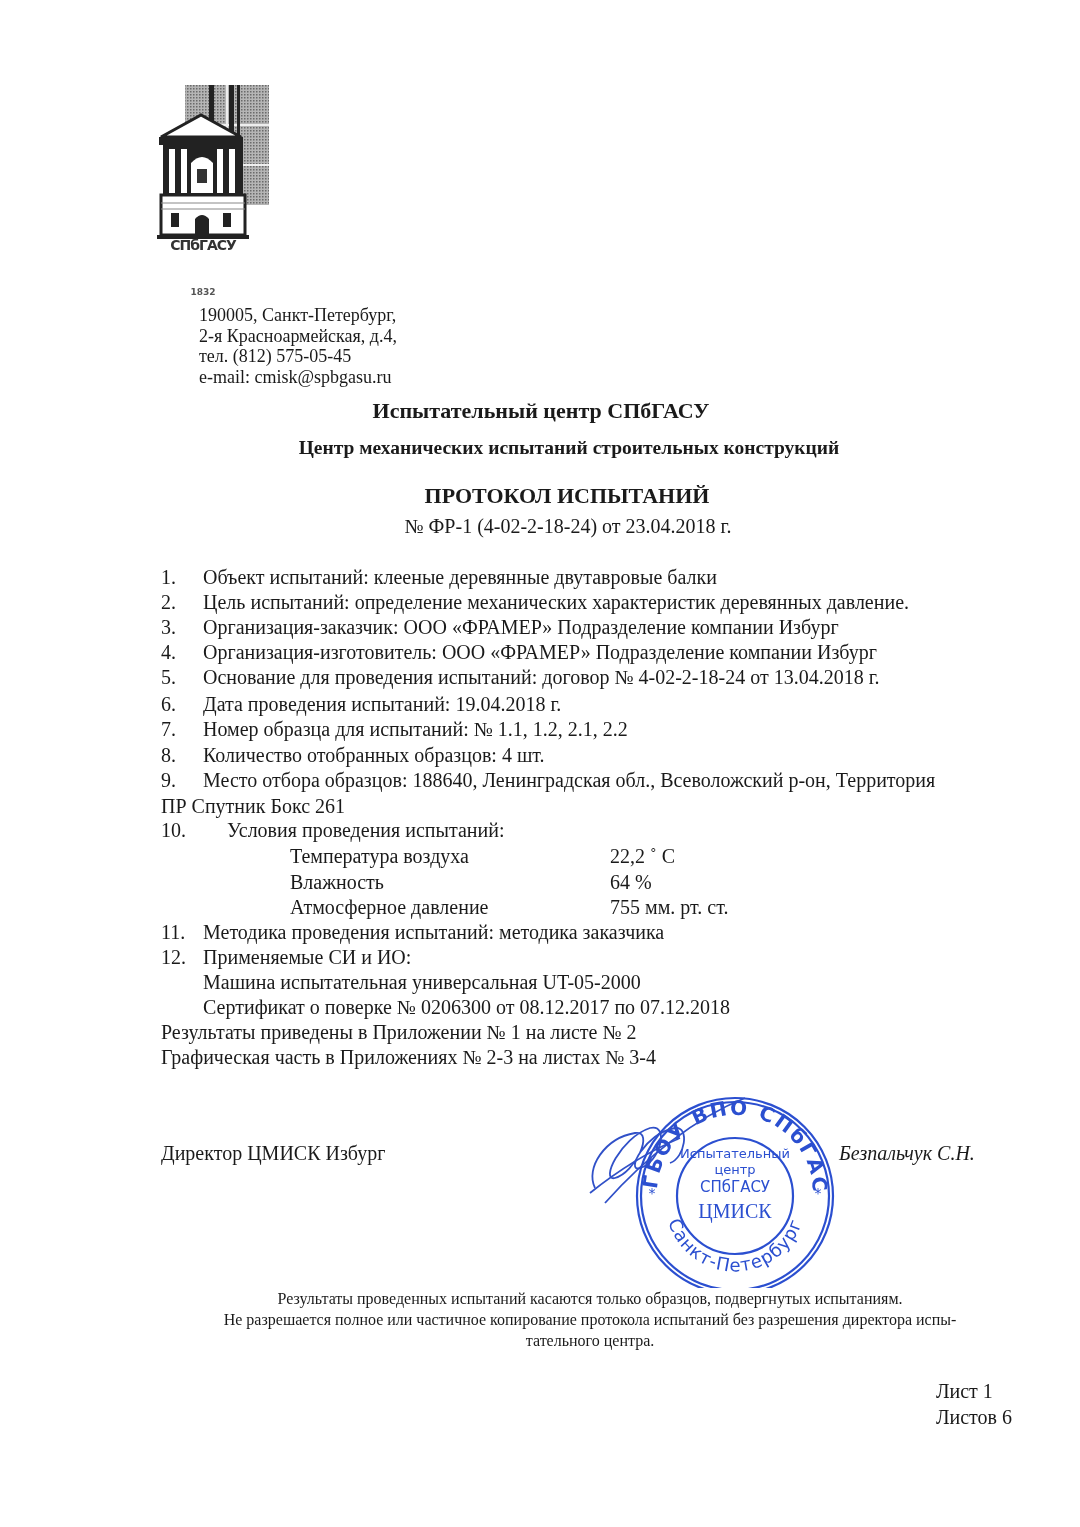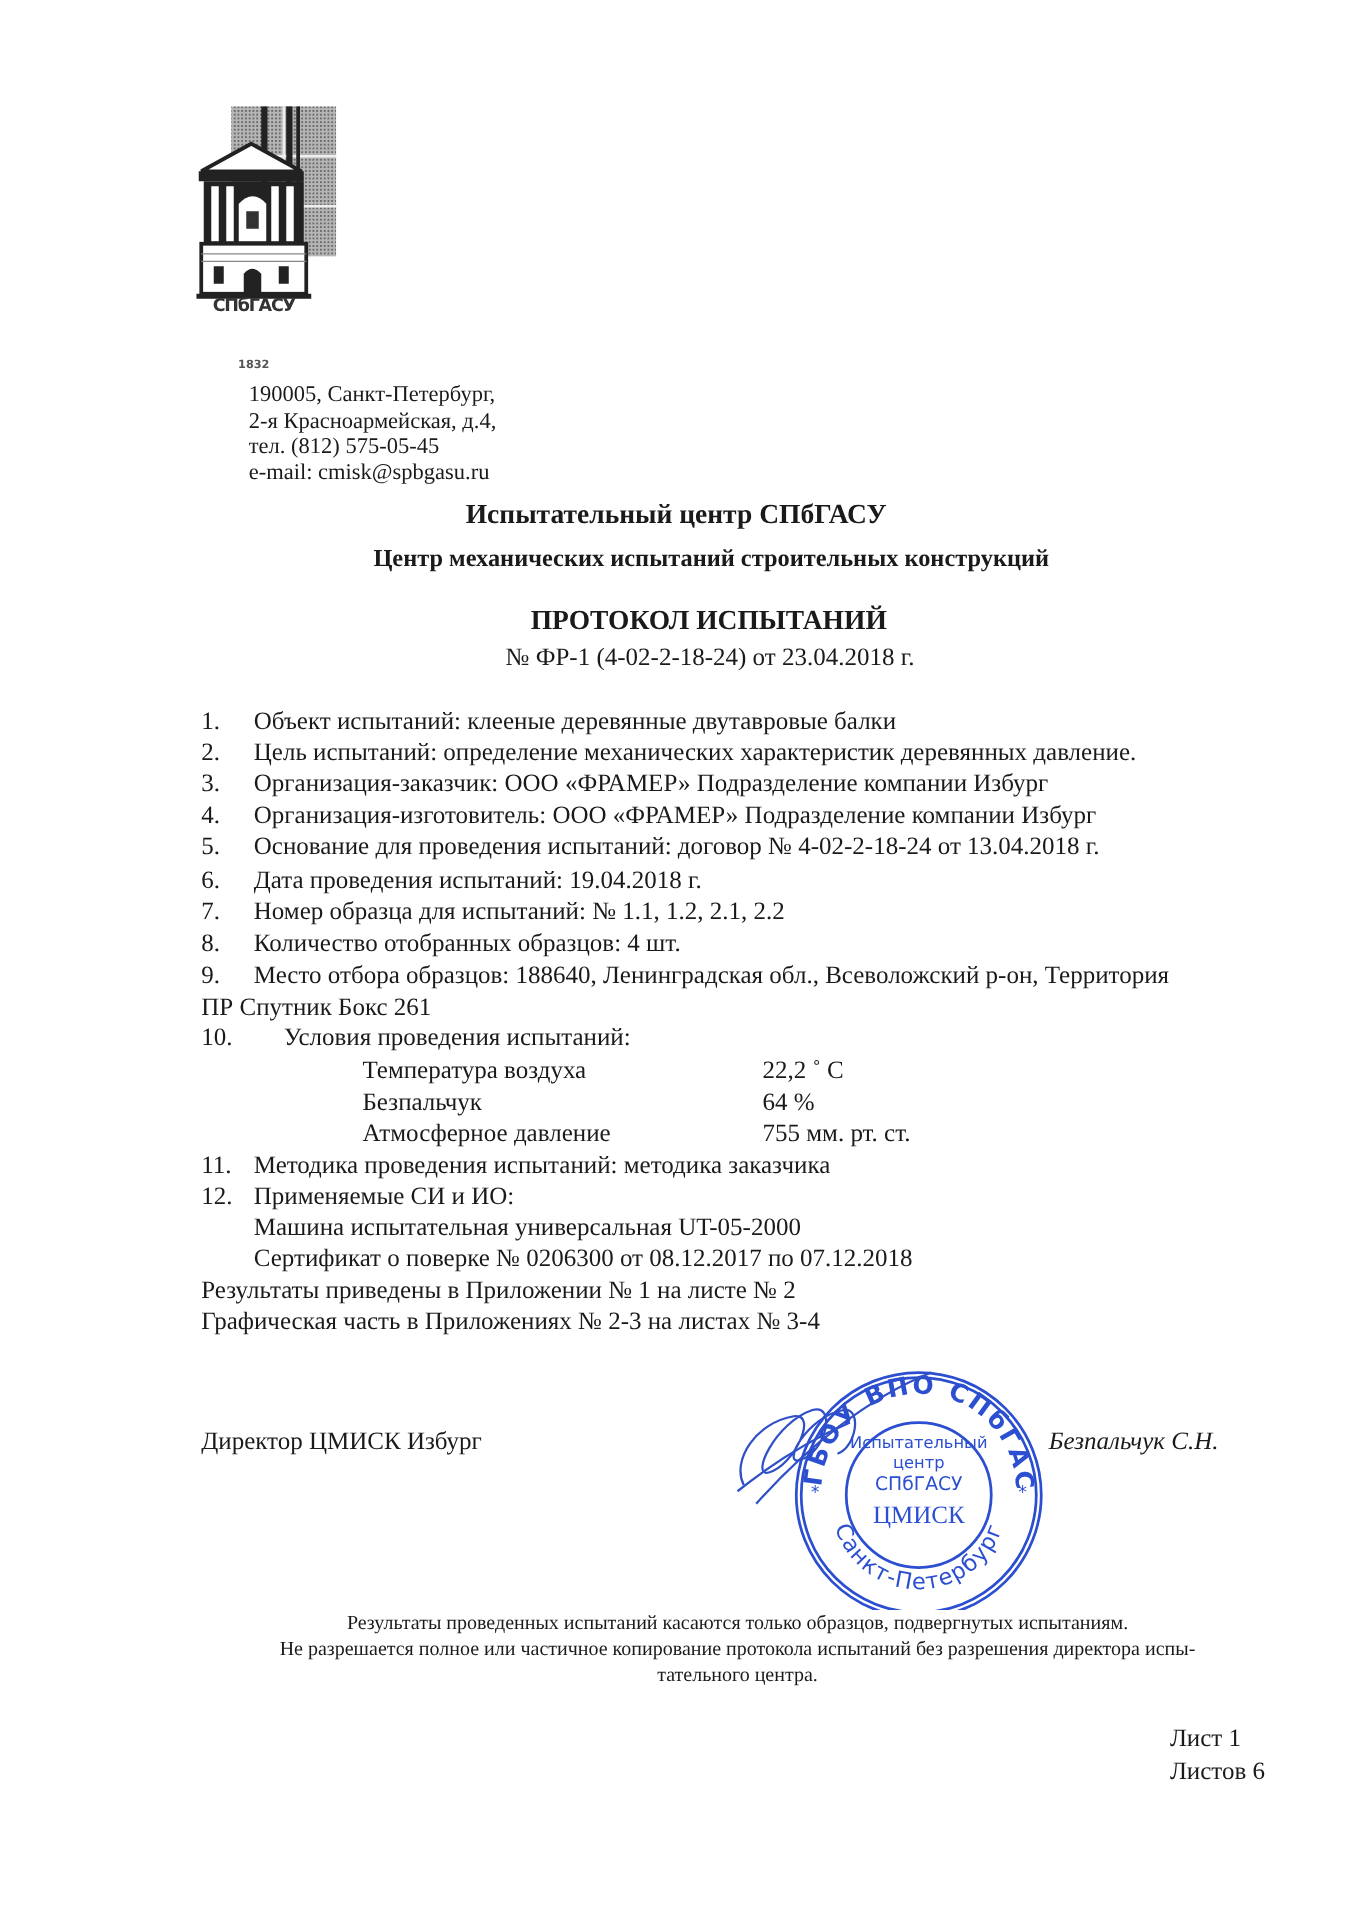--- a/index.html
+++ b/index.html
@@ -222,21 +222,21 @@
 <div class="item" style="left:161px;top:818px;">
   <span class="num">10.</span>
   <span class="txt" style="left:66px">Условия проведения испытаний:</span>
 </div>
 
 <div class="cond-row" style="left:290px;top:844px;">
   <span class="lbl">Температура воздуха</span>
   <span class="val">22,2 ˚ С</span>
 </div>
 <div class="cond-row" style="left:290px;top:870px;">
-  <span class="lbl">Безпальчук</span>
+  <span class="lbl">Влажность</span>
   <span class="val">64 %</span>
 </div>
 <div class="cond-row" style="left:290px;top:895px;">
   <span class="lbl">Атмосферное давление</span>
   <span class="val">755 мм. рт. ст.</span>
 </div>
 
 <div class="item" style="left:161px;top:920px;">
   <span class="num">11.</span>
   <span class="txt">Методика проведения испытаний: методика заказчика</span>

